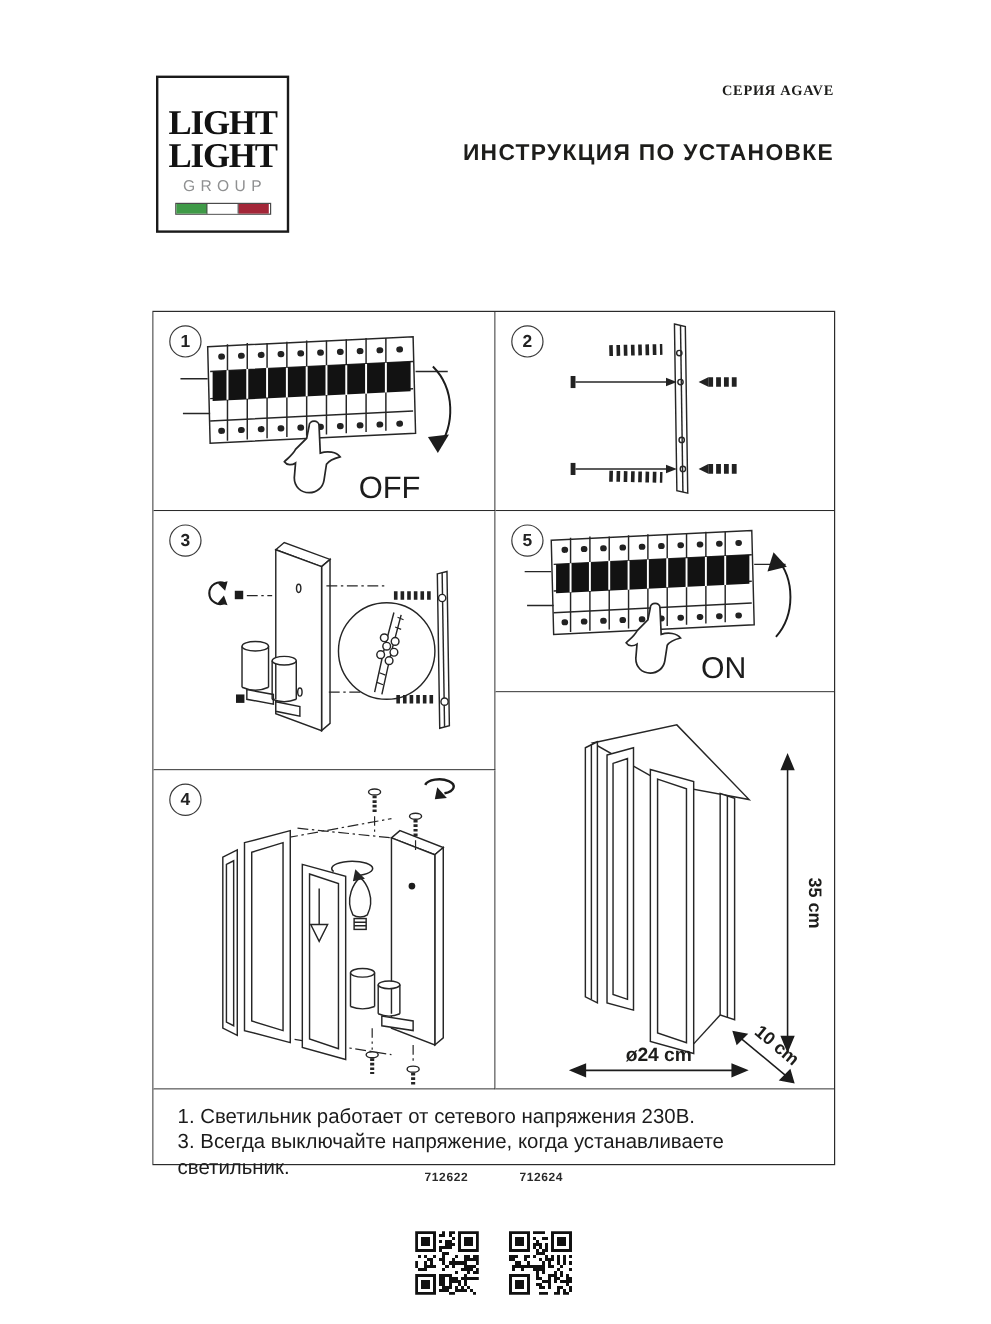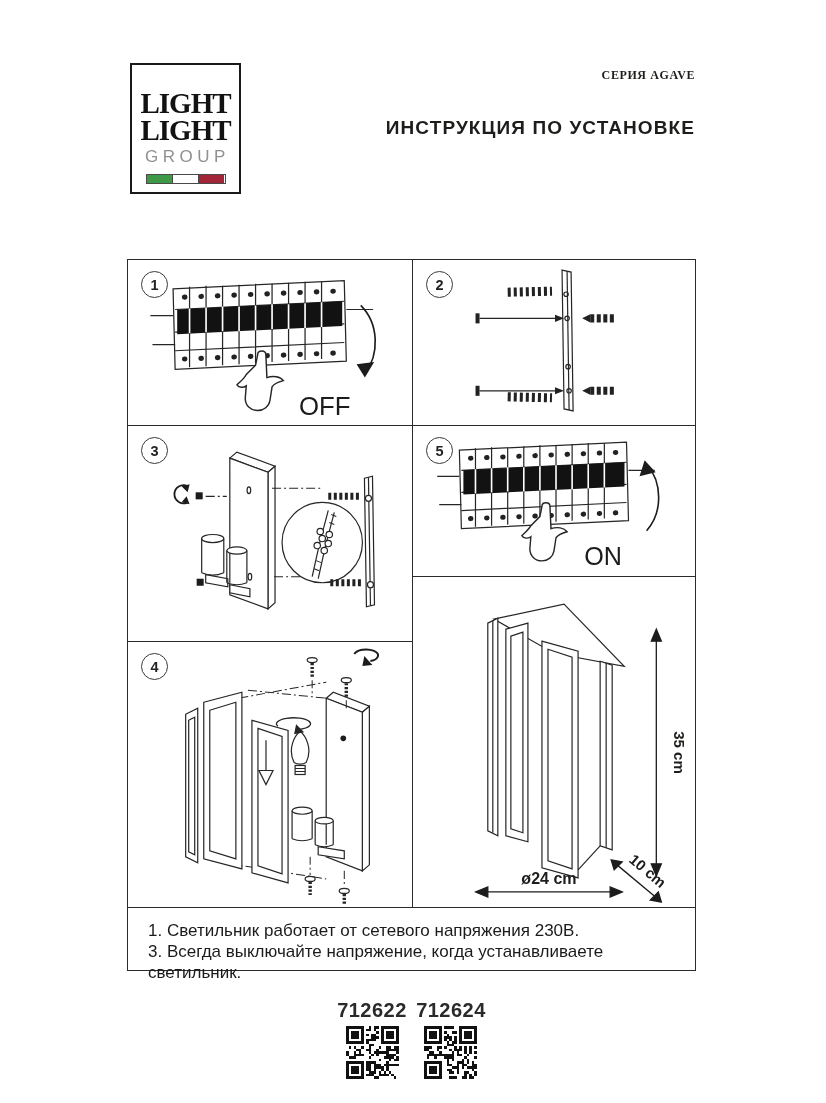--- a/index.html
+++ b/index.html
@@ -5,21 +5,21 @@
   html,body{margin:0;padding:0;background:#fff;}
   .page{position:relative;width:826px;height:1103px;background:#ffffff;overflow:hidden;
         font-family:"Liberation Sans",sans-serif;color:#1d1d1b;}
 
   
   .logo-box{position:absolute;left:130px;top:63px;width:111px;height:131px;
             border:2px solid #1a1a1a;background:#fff;text-align:center;box-sizing:border-box;}
   .logo-light,.logo-star{font-family:"Liberation Serif",serif;font-weight:bold;
             font-size:29px;line-height:27px;letter-spacing:-1px;color:#121212;}
   .logo-light{margin-top:25px;}
-  .logo-group{font-size:17px;letter-spacing:4.5px;color:#8f9091;margin-top:3px;margin-left:4px;}
+  .logo-group{font-size:13px;letter-spacing:4.5px;color:#8f9091;margin-top:3px;margin-left:4px;}
   .logo-flag{display:flex;width:78px;height:8px;margin:7px auto 0 auto;border:1px solid #4a4a4a;}
   .logo-flag span{flex:1;border-right:1px solid #4a4a4a;}
   .logo-flag span:last-child{border-right:none;}
 
   
   .header-text{position:absolute;right:131px;top:60px;text-align:right;color:#1d1d1b;}
   .hdr-series{font-size:12px;font-weight:bold;letter-spacing:.6px;line-height:30px;font-family:Liberation Serif, serif;}
   .hdr-title{margin-top:24px;font-size:19px;font-weight:bold;letter-spacing:1.1px;line-height:28px;}
 
   
@@ -31,22 +31,22 @@
   .badge{position:absolute;left:13px;top:11px;width:25px;height:25px;border:1.5px solid #3a3a3a;
          border-radius:50%;font-size:14.5px;font-weight:bold;color:#222;
          display:flex;align-items:center;justify-content:center;background:#fff;z-index:2;}
   .ill{position:absolute;inset:0;width:100%;height:100%;}
   svg text{font-family:"Liberation Sans",sans-serif;}
 
   
   .notes{padding:12px 0 0 20px;font-size:17px;line-height:21px;color:#1b1b1b;}
 
   
-  .article-label{position:absolute;width:70px;text-align:center;top:999px;
-                 font-size:20px;font-weight:bold;color:#2a2a2a;letter-spacing:.5px;}
+  .article-label{position:absolute;width:70px;text-align:center;top:976px;
+                 font-size:10px;font-weight:bold;color:#2a2a2a;letter-spacing:.5px;}
   .qr{position:absolute;top:1026px;width:53px;height:53px;}
 </style>
 </head>
 <body>
 
 <div class="page">
 
   <div class="logo-box">
     <div class="logo-light">LIGHT</div>
     <div class="logo-star">LIGHT</div>

